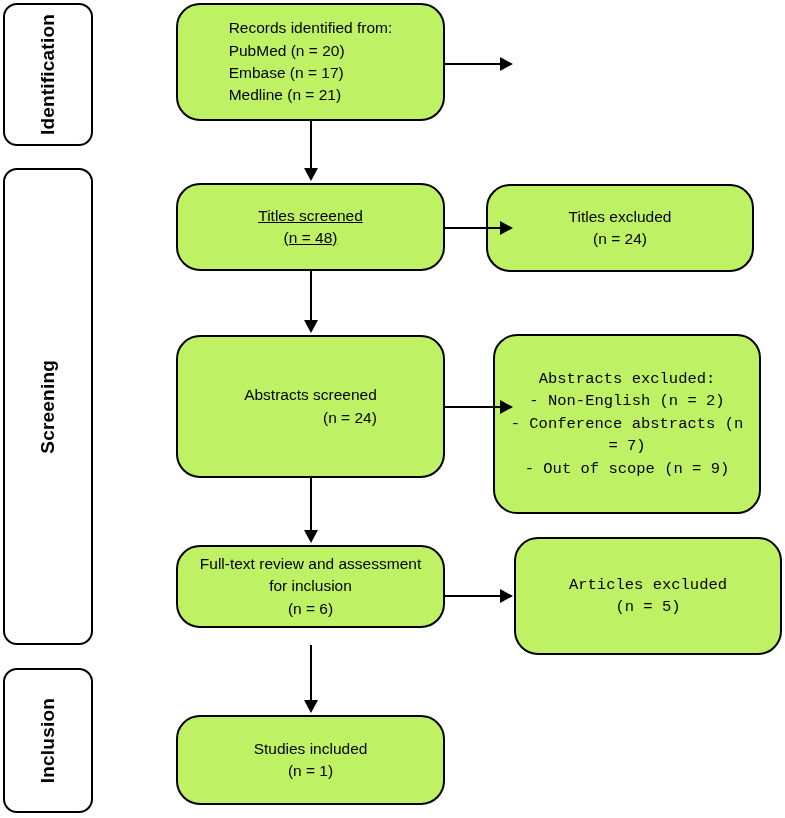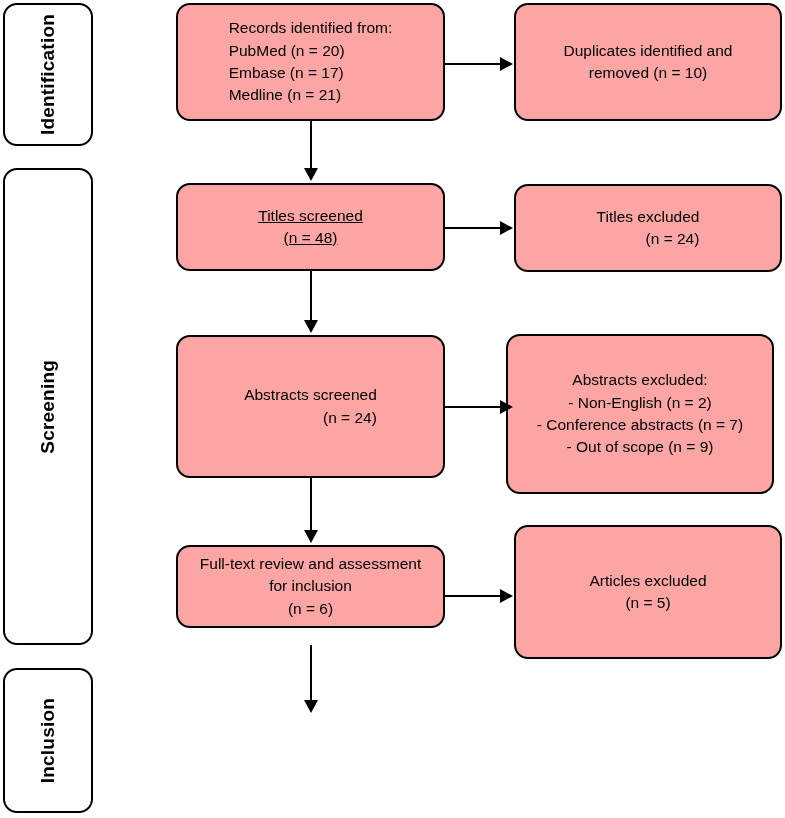--- a/index.html
+++ b/index.html
@@ -16,23 +16,23 @@
     position: relative;
     width: 785px;
     height: 818px;
     background: #ffffff;
     overflow: hidden;
   }
   
   .box {
     position: absolute;
     box-sizing: border-box;
-    background: #fca5a5;
+    background: #bef264;
     border: 2px solid #000000;
-    border-radius: 14px;
+    border-radius: 24px;
     display: flex;
     align-items: center;
     justify-content: center;
     text-align: center;
     color: #000000;
     font-size: 15.5px;
     line-height: 1.45;
     white-space: pre-line;
     padding: 4px 8px;
   }
@@ -105,76 +105,76 @@
     <span class="stage-label">Inclusion</span>
   </div>
 
   <div class="box" style="left:176px; top:3px; width:269px; height:118px;">
     <span class="txt" style="text-align:left;">Records identified from:
    PubMed (n = 20)
    Embase (n = 17)
    Medline (n = 21)</span>
   </div>
 
-  <div class="box" style="left:514px; top:3px; width:268px; height:118px;">
-    <span class="txt">Duplicates identified and
-removed (n = 10)</span>
-  </div>
 
   <div class="hline" style="left:445px; top:63px; width:57px;"></div>
   <div class="arrow-right" style="left:500px; top:57px;"></div>
 
   <div class="vline" style="left:310px; top:121px; height:48px;"></div>
   <div class="arrow-down" style="left:304px; top:168px;"></div>
 
   <div class="box" style="left:176px; top:183px; width:269px; height:88px;text-decoration:underline;">
     <span class="txt">Titles screened
 (n = 48)</span>
   </div>
 
-  <div class="box" style="left:514px; top:184px; width:268px; height:88px;text-align:right;">
+  <div class="box" style="left:486px; top:184px; width:268px; height:88px;">
     <span class="txt">Titles excluded
 (n = 24)</span>
   </div>
 
   <div class="hline" style="left:445px; top:227px; width:57px;"></div>
   <div class="arrow-right" style="left:500px; top:221px;"></div>
 
   <div class="vline" style="left:310px; top:271px; height:50px;"></div>
   <div class="arrow-down" style="left:304px; top:320px;"></div>
 
   <div class="box" style="left:176px; top:335px; width:269px; height:143px;text-align:right;">
     <span class="txt">Abstracts screened
 (n = 24)</span>
   </div>
 
-  <div class="box" style="left:506px; top:334px; width:268px; height:160px;">
+  <div class="box" style="left:493px; top:334px; width:268px; height:180px;font-family:Liberation Mono, monospace;">
     <span class="txt">Abstracts excluded:
 - Non-English (n = 2)
 - Conference abstracts (n = 7)
 - Out of scope (n = 9)</span>
   </div>
 
   <div class="hline" style="left:445px; top:406px; width:57px;"></div>
   <div class="arrow-right" style="left:500px; top:400px;"></div>
 
   <div class="vline" style="left:310px; top:478px; height:52px;"></div>
   <div class="arrow-down" style="left:304px; top:530px;"></div>
 
   <div class="box" style="left:176px; top:545px; width:269px; height:83px;">
     <span class="txt">Full-text review and assessment
 for inclusion
 (n = 6)</span>
   </div>
 
-  <div class="box" style="left:514px; top:525px; width:268px; height:134px;">
+  <div class="box" style="left:514px; top:537px; width:268px; height:118px;font-family:Liberation Mono, monospace;">
     <span class="txt">Articles excluded
 (n = 5)</span>
   </div>
 
   <div class="hline" style="left:445px; top:595px; width:57px;"></div>
   <div class="arrow-right" style="left:500px; top:589px;"></div>
 
   <div class="vline" style="left:310px; top:645px; height:55px;"></div>
   <div class="arrow-down" style="left:304px; top:700px;"></div>
 
+  <div class="box" style="left:176px; top:715px; width:269px; height:90px;">
+    <span class="txt">Studies included
+(n = 1)</span>
+  </div>
 
 </div>
 
 </body></html>

